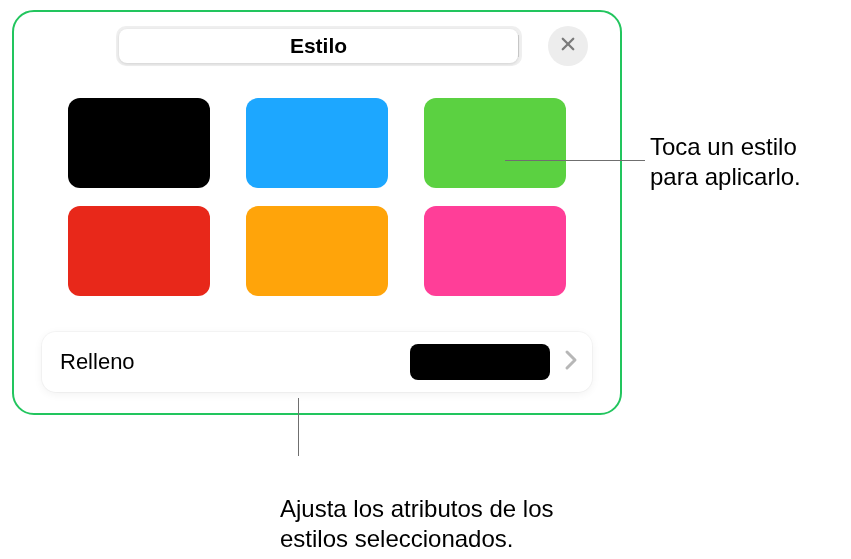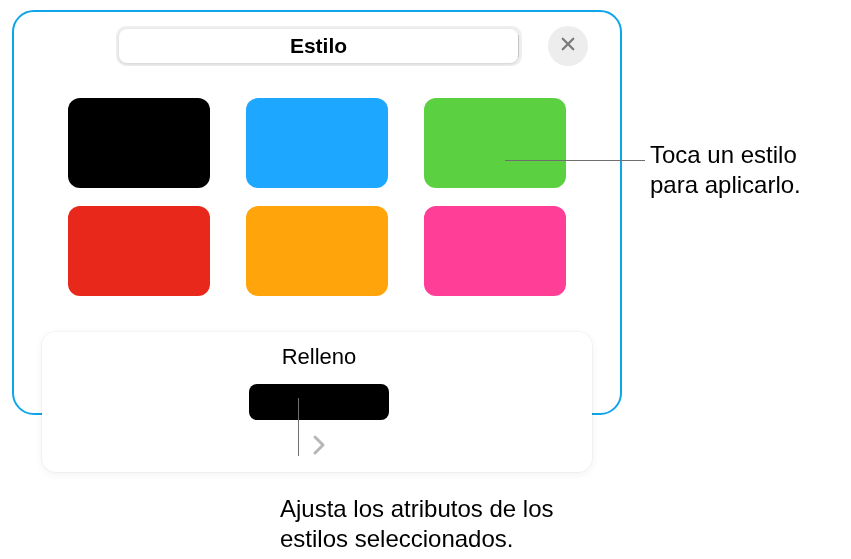--- a/index.html
+++ b/index.html
@@ -9,21 +9,21 @@
       height: 559px;
       background: #fff;
       position: relative;
     }
     .panel {
       position: absolute;
       left: 12px;
       top: 10px;
       width: 610px;
       height: 405px;
-      border: 2px solid #0ea5e9;
+      border: 2px solid #22c55e;
       border-radius: 22px;
       background: #fff;
       padding: 14px 24px 18px 24px;
     }
     .tabbar-row {
       display: flex;
       align-items: center;
       gap: 16px;
       margin-bottom: 18px;
       padding: 0 8px;
@@ -83,40 +83,39 @@
     }
     .fill-row {
       margin: 30px 4px 0 4px;
       background: #fff;
       border-radius: 14px;
       box-shadow: 0 2px 10px rgba(0,0,0,0.06), 0 0 0 1px rgba(0,0,0,0.03);
       display: flex;
       align-items: center;
       padding: 12px 14px 12px 18px;
       gap: 14px;
-      flex-direction: column;
     }
     .fill-label {
       flex: 1;
       font-size: 22px;
       color: #000;
     }
     .fill-swatch {
       width: 140px;
       height: 36px;
       border-radius: 8px;
     }
     .chevron svg { width: 14px; height: 22px; }
     .callout {
       position: absolute;
       font-size: 24px;
       line-height: 1.25;
       color: #000;
     }
-    .callout-1 { left: 650px; top: 140px; width: 200px; }
+    .callout-1 { left: 650px; top: 132px; width: 200px; }
     .callout-2 { left: 280px; top: 462px; width: 330px; margin-top: 32px; }
     .leader {
       position: absolute;
       background: #6f6f6f;
     }
     .leader-h1 { top: 160px; left: 505px; width: 140px; height: 1px; }
     .leader-v2 { top: 398px; left: 298px; width: 1px; height: 58px; }
   </style>
 </head>
 <body>

